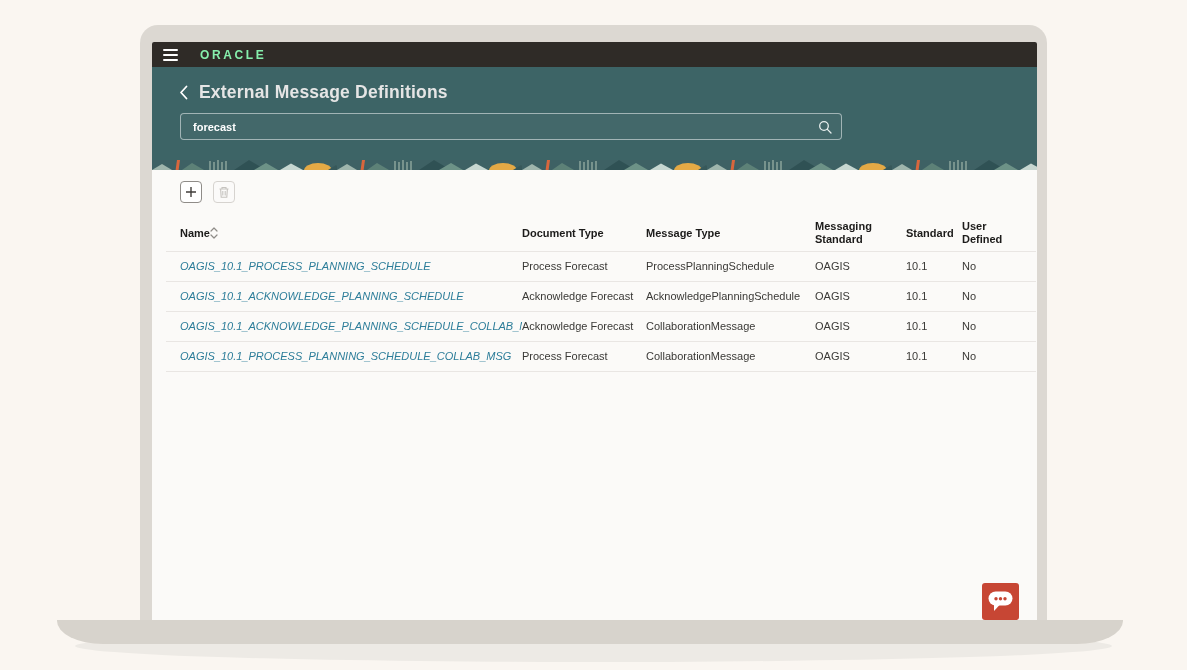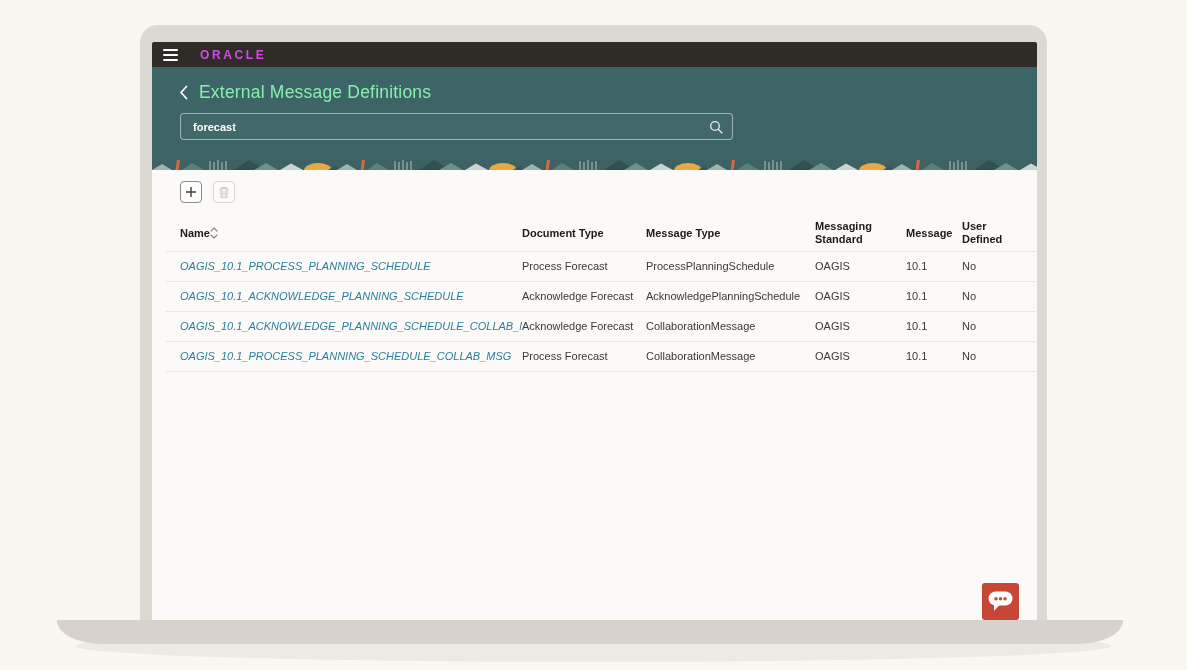--- a/index.html
+++ b/index.html
@@ -17,28 +17,28 @@
     background:var(--bezel); border-radius:18px 18px 0 0; z-index:1;}
   .base{position:absolute; left:57px; top:620px; width:1066px; height:24px;
     background:var(--base); border-radius:0 0 46px 46px / 0 0 23px 23px; z-index:2;}
   .screen{position:absolute; left:152px; top:42px; width:885px; height:578px;
     background:var(--screen-bg); border-radius:2px 2px 0 0; overflow:hidden; z-index:3;}
 
   
   .topbar{height:25px; background:var(--dark); display:flex; align-items:center; padding-left:11px;}
   .hamburger{width:15px; display:flex; flex-direction:column; gap:3px; cursor:pointer;}
   .hamburger span{display:block; height:2px; background:#fff; border-radius:1px;}
-  .logo{color:#d946ef; font-size:12px; font-weight:600; letter-spacing:2.6px; margin-left:22px; cursor:pointer;}
+  .logo{color:#86efac; font-size:12px; font-weight:600; letter-spacing:2.6px; margin-left:22px; cursor:pointer;}
 
   
   .banner{height:93px; background:var(--teal); position:relative;}
   .title-row{position:absolute; left:27px; top:15px; display:flex; align-items:center; gap:11px;}
   .back-btn{display:flex; align-items:center; cursor:pointer;}
-  .page-title{color:#86efac; font-size:17.5px; font-weight:400; letter-spacing:.2px;}
-  .search-box{position:absolute; left:28px; top:46px; width:553px; height:27px;
+  .page-title{color:#e5e5e5; font-size:17.5px; font-weight:700; letter-spacing:.2px;}
+  .search-box{position:absolute; left:28px; top:46px; width:662px; height:27px;
     border:1px solid rgba(255,255,255,.5); border-radius:4px; display:flex; align-items:center;
     background:rgba(255,255,255,.03);}
   .search-box input{flex:1; height:100%; background:transparent; border:none; outline:none;
     color:#fff; font-size:11px; font-weight:700; padding:0 12px;
     font-family:"Liberation Sans","DejaVu Sans",sans-serif;}
   .search-btn{width:32px; height:100%; display:flex; align-items:center; justify-content:center; cursor:pointer;}
 
   
   .deco{height:10px; line-height:0;}
 
@@ -163,21 +163,21 @@
                 <span>Name</span>
                 <svg width="8" height="12" viewBox="0 0 8 12" fill="none" stroke="#8e8b87" stroke-width="1.2" stroke-linecap="round" stroke-linejoin="round">
                     <path d="M1 4 L4 1 L7 4"></path>
                     <path d="M1 8 L4 11 L7 8"></path>
                   </svg>
               </span>
             </th>
             <th>Document Type</th>
             <th>Message Type</th>
             <th>Messaging Standard</th>
-            <th>Message</th>
+            <th>Standard</th>
             <th>User Defined</th>
           </tr>
         </thead>
         <tbody>
   <tr>
     <td><a href="#">OAGIS_10.1_PROCESS_PLANNING_SCHEDULE</a></td>
     <td>Process Forecast</td>
     <td>ProcessPlanningSchedule</td>
     <td>OAGIS</td>
     <td>10.1</td>

